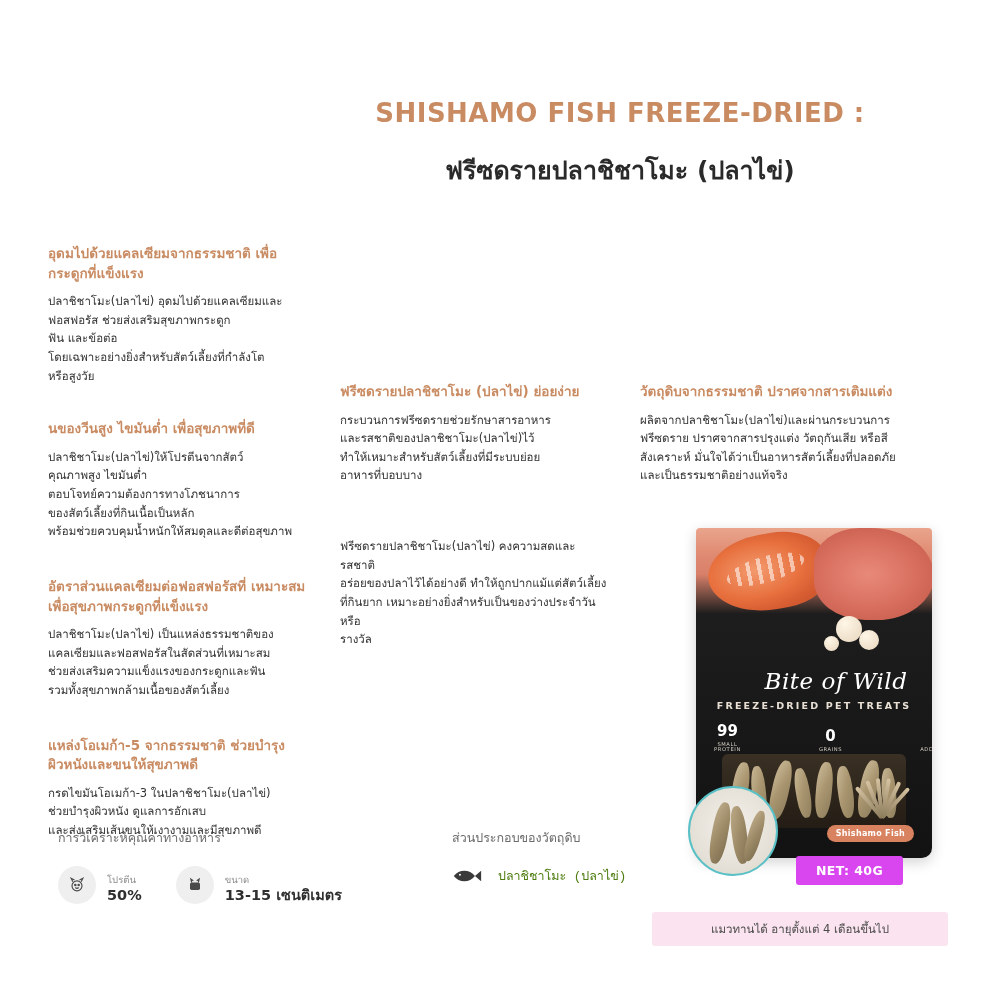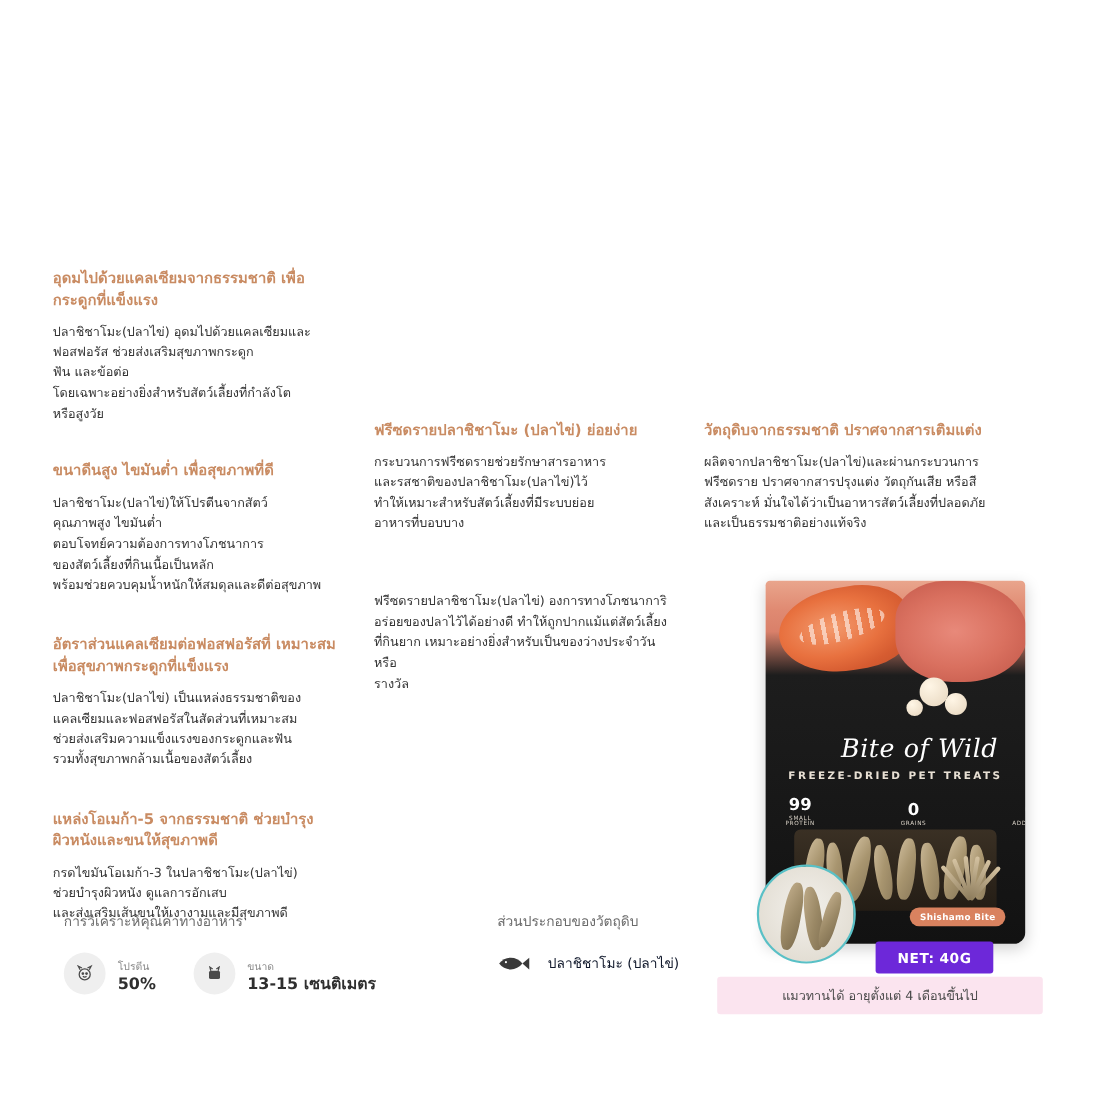--- a/index.html
+++ b/index.html
@@ -201,21 +201,21 @@
     background: linear-gradient(110deg, #c2ae8c 0%, #9a8865 55%, #7e6e50 100%);
     border-radius: 45% 40% 45% 40%;
   }
   .cf1 { left: 22px; top: 14px; width: 16px; height: 62px; transform: rotate(10deg); }
   .cf2 { left: 42px; top: 18px; width: 15px; height: 58px; transform: rotate(-8deg); }
   .cf3 { left: 58px; top: 22px; width: 13px; height: 52px; transform: rotate(16deg); }
 
   .net-badge {
     position: absolute;
     left: 108px; top: 328px;
-    background: #6d28d9;
+    background: #d946ef;
     color: #ffffff;
     font-size: 12.5px;
     font-weight: bold;
     padding: 7px 20px;
     border-radius: 3px;
     letter-spacing: 0.4px;
   }
 
   
   .analysis { position: absolute; left: 58px; top: 828px; width: 360px; }
@@ -230,53 +230,57 @@
   .icon-circle {
     width: 38px; height: 38px;
     border-radius: 50%;
     background: #efefef;
     display: flex; align-items: center; justify-content: center;
     margin-right: 11px;
     flex: none;
   }
   .icon-text .lbl { font-size: 9.5px; color: #8a8a8a; line-height: 1.1; }
   .icon-text .val { font-size: 14.5px; color: #2f2f2f; font-weight: bold; line-height: 1.25; }
-  .ing-text { font-size: 12.5px; color: #0f172a; }
+  .ing-text { font-size: 12.5px; color: #4d7c0f; font-family: Liberation Mono, monospace; }
   .ing-icon { margin-right: 12px; width: 34px; display: flex; align-items: center; }
 
   
   .footer-note {
     position: absolute;
-    left: 652px; top: 888px;
+    left: 652px; top: 912px;
     width: 296px; height: 34px;
     background: #fbe4ef;
     border-radius: 3px;
     display: flex; align-items: center; justify-content: center;
     color: #4a4a4a;
     font-size: 11.5px;
   }
 </style>
 </head>
 <body>
 
 <div id="page">
 
+  <div class="header">
+    <div class="header-en">SHISHAMO FISH FREEZE-DRIED :</div>
+    <div class="header-th">ฟรีซดรายปลาชิชาโมะ (ปลาไข่)</div>
+  </div>
 
   <div class="col col-1">
     <div class="block b1">
       <div class="block-title">อุดมไปด้วยแคลเซียมจากธรรมชาติ
 เพื่อกระดูกที่แข็งแรง</div>
       <div class="block-body">ปลาชิชาโมะ(ปลาไข่) อุดมไปด้วยแคลเซียมและ
 ฟอสฟอรัส ช่วยส่งเสริมสุขภาพกระดูก
 ฟัน และข้อต่อ
 โดยเฉพาะอย่างยิ่งสำหรับสัตว์เลี้ยงที่กำลังโต
 หรือสูงวัย</div>
     </div>
     <div class="block b2">
-      <div class="block-title">ขนาดีนสูง ไขมันต่ำ เพื่อสุขภาพที่ดี</div>
+      <div class="block-title">นของวีนสูง ไขมันต่ำ เพื่อสุขภาพที่ดี</div>
       <div class="block-body">ปลาชิชาโมะ(ปลาไข่)ให้โปรตีนจากสัตว์
 คุณภาพสูง ไขมันต่ำ
 ตอบโจทย์ความต้องการทางโภชนาการ
 ของสัตว์เลี้ยงที่กินเนื้อเป็นหลัก
 พร้อมช่วยควบคุมน้ำหนักให้สมดุลและดีต่อสุขภาพ</div>
     </div>
     <div class="block b3">
       <div class="block-title">อัตราส่วนแคลเซียมต่อฟอสฟอรัสที่
 เหมาะสม
 เพื่อสุขภาพกระดูกที่แข็งแรง</div>
@@ -297,21 +301,21 @@
   <div class="col col-2">
     <div class="block c2-b2">
       <div class="block-title">ฟรีซดรายปลาชิชาโมะ (ปลาไข่)
 ย่อยง่าย</div>
       <div class="block-body">กระบวนการฟรีซดรายช่วยรักษาสารอาหาร
 และรสชาติของปลาชิชาโมะ(ปลาไข่)ไว้
 ทำให้เหมาะสำหรับสัตว์เลี้ยงที่มีระบบย่อย
 อาหารที่บอบบาง</div>
     </div>
     <div class="block c2-b3">
-      <div class="block-body">ฟรีซดรายปลาชิชาโมะ(ปลาไข่) องการทางโภชนาการิ
+      <div class="block-body">ฟรีซดรายปลาชิชาโมะ(ปลาไข่) คงความสดและรสชาติ
 อร่อยของปลาไว้ได้อย่างดี ทำให้ถูกปากแม้แต่สัตว์เลี้ยง
 ที่กินยาก เหมาะอย่างยิ่งสำหรับเป็นของว่างประจำวันหรือ
 รางวัล</div>
     </div>
   </div>
 
   <div class="col col-3">
     <div class="block">
       <div class="block-title">วัตถุดิบจากธรรมชาติ
 ปราศจากสารเติมแต่ง</div>
@@ -369,21 +373,21 @@
 
       <div class="tag-fan">
         <i style="transform:rotate(-40deg)"></i>
         <i style="transform:rotate(-22deg)"></i>
         <i style="transform:rotate(-6deg)"></i>
         <i style="transform:rotate(10deg)"></i>
         <i style="transform:rotate(26deg)"></i>
         <i style="transform:rotate(42deg)"></i>
       </div>
 
-      <div class="fish-tag">Shishamo Bite</div>
+      <div class="fish-tag">Shishamo Fish</div>
     </div>
 
     <div class="callout">
       <div class="cf cf1"></div>
       <div class="cf cf2"></div>
       <div class="cf cf3"></div>
     </div>
 
     <div class="net-badge">NET: 40G</div>
   </div>

